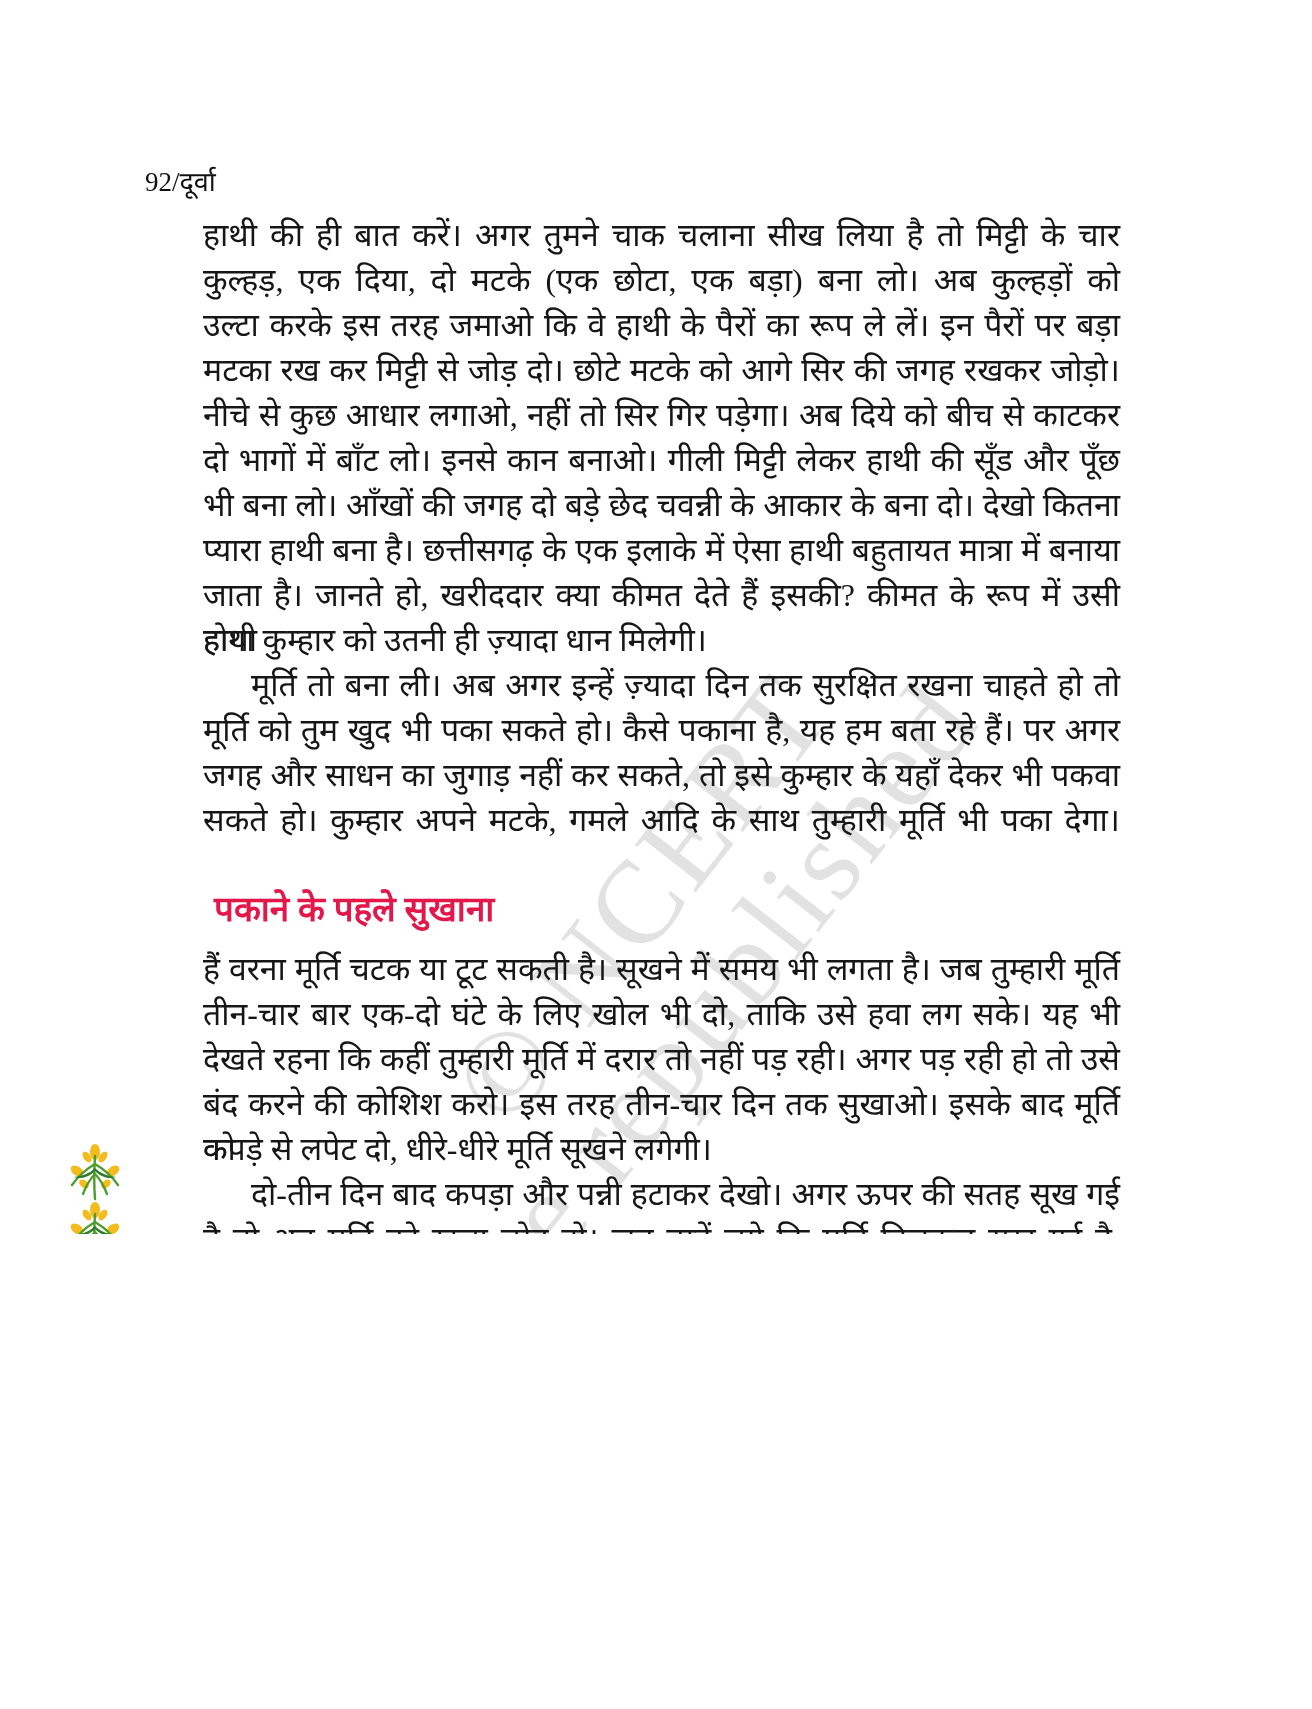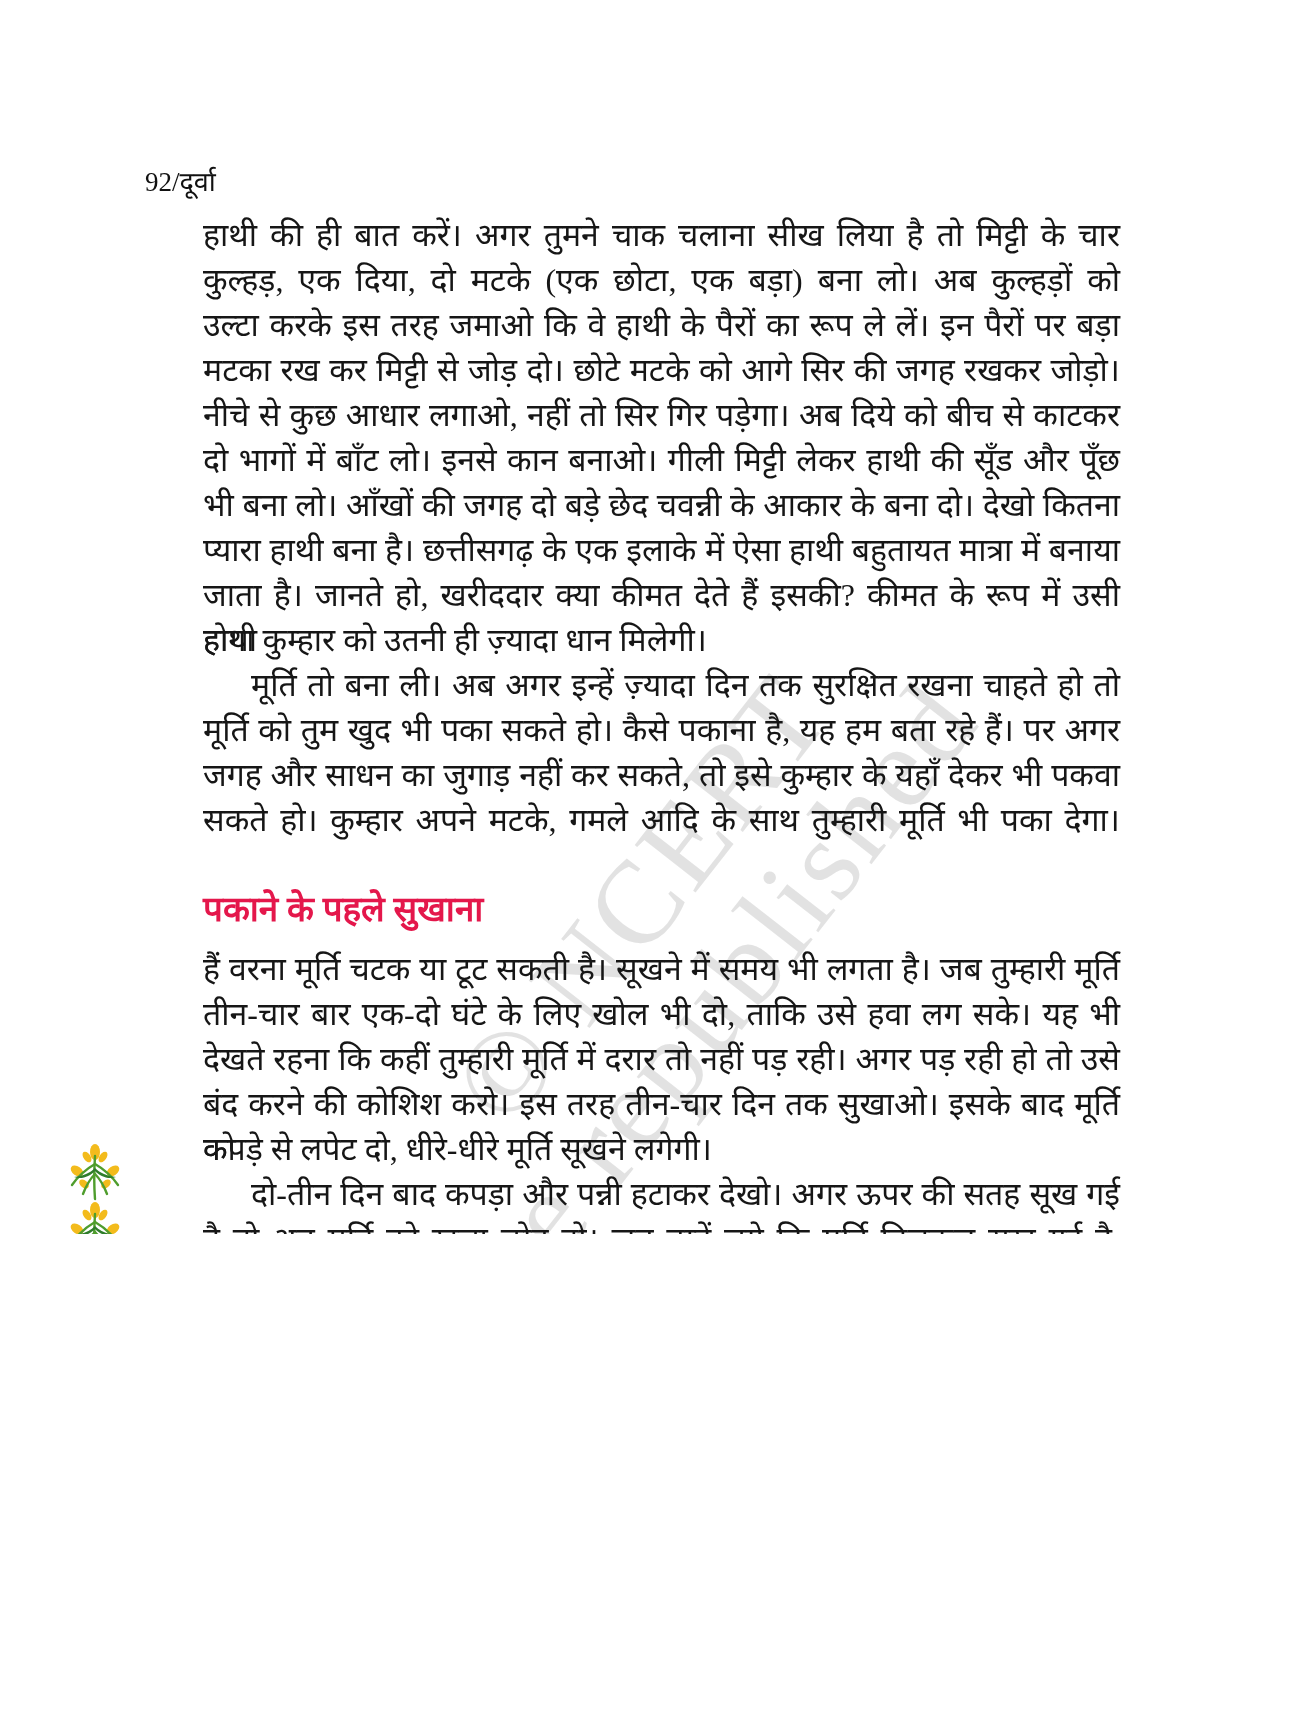--- a/index.html
+++ b/index.html
@@ -35,21 +35,21 @@
     font-size:32px; color:#161616; z-index:2;
   }
   .line {
     height:45px; line-height:45px;
     text-align:justify; text-align-last:justify;
     white-space:normal;
   }
   .line.no-just { text-align-last:left; }
   .line.indent { text-indent:48px; }
   .section-heading {
-    margin:44px 0 14px 0;
+    margin:44px 0 14px 11px;
     font-size:35px; line-height:46px; font-weight:bold;
     color:#e4174b;
   }
   
   .footer {
     position:absolute; left:0; top:1636px; width:100%;
     text-align:center; font-size:26px; color:#222222;
     font-family:"Liberation Sans","DejaVu Sans",sans-serif;
     z-index:2;
   }

